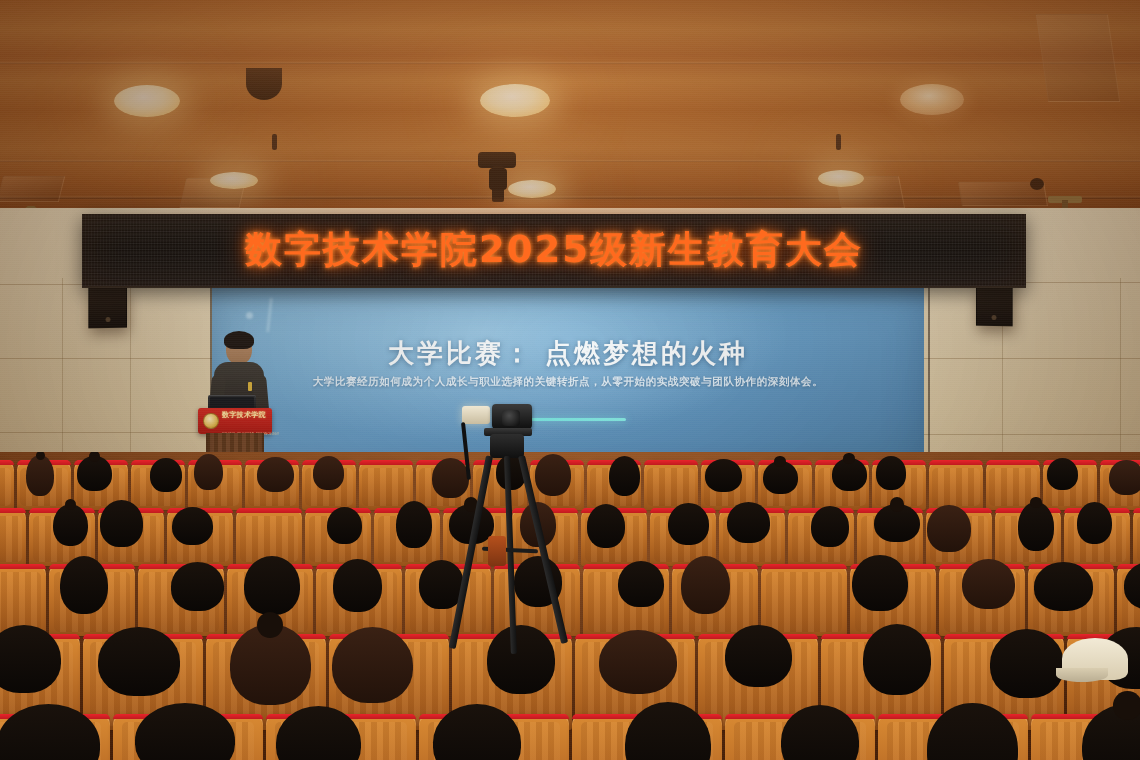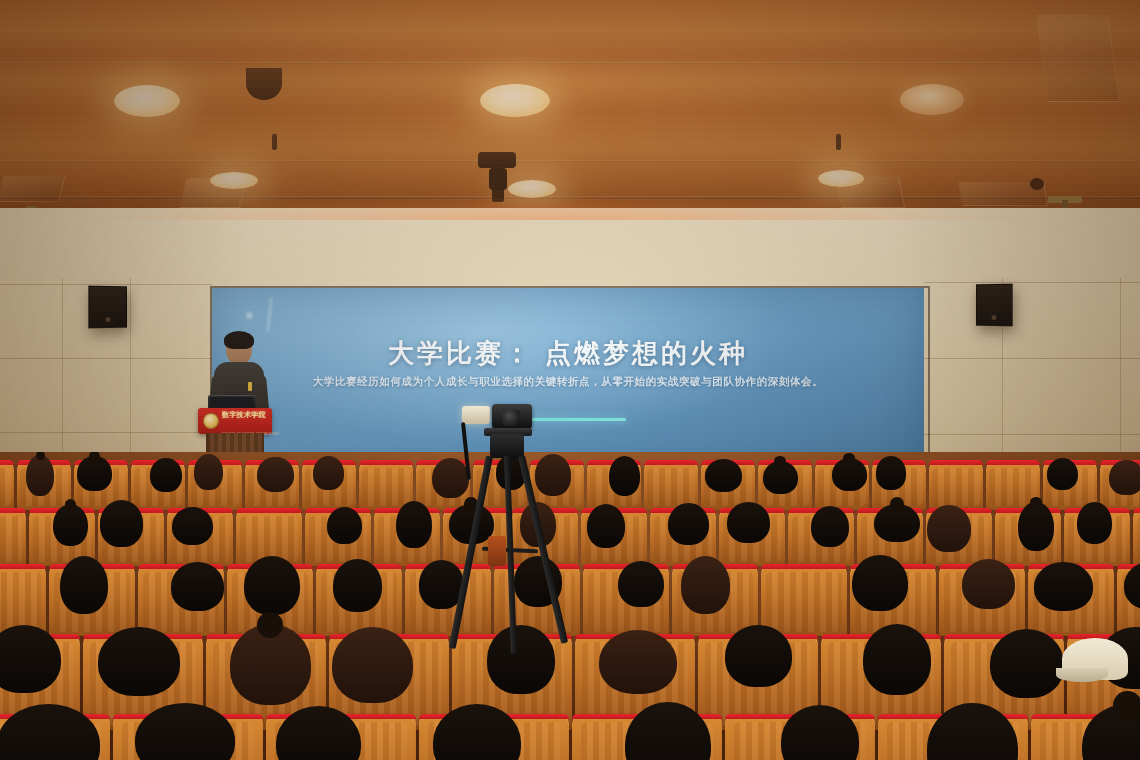--- a/index.html
+++ b/index.html
@@ -336,20 +336,23 @@
 
     <div class="ppt-bar">
       <span class="ppt-btn"></span>
       <span class="ppt-btn wide"></span>
     </div>
     <div class="screen-bottom-dark"></div>
   </div>
   <div class="screen-edge"></div>
 
   <div class="banner-glow"></div>
+  <div class="led-banner">
+    <span class="led-text">数字技术学院2025级新生教育大会</span>
+  </div>
 
   <div class="presenter">
     <span class="p-head"></span>
     <span class="p-hair"></span>
     <span class="p-glass"></span>
     <span class="p-body"></span>
     <span class="p-armL"></span>
     <span class="p-armR"></span>
     <span class="p-badge"></span>
     <span class="p-legs"></span>

